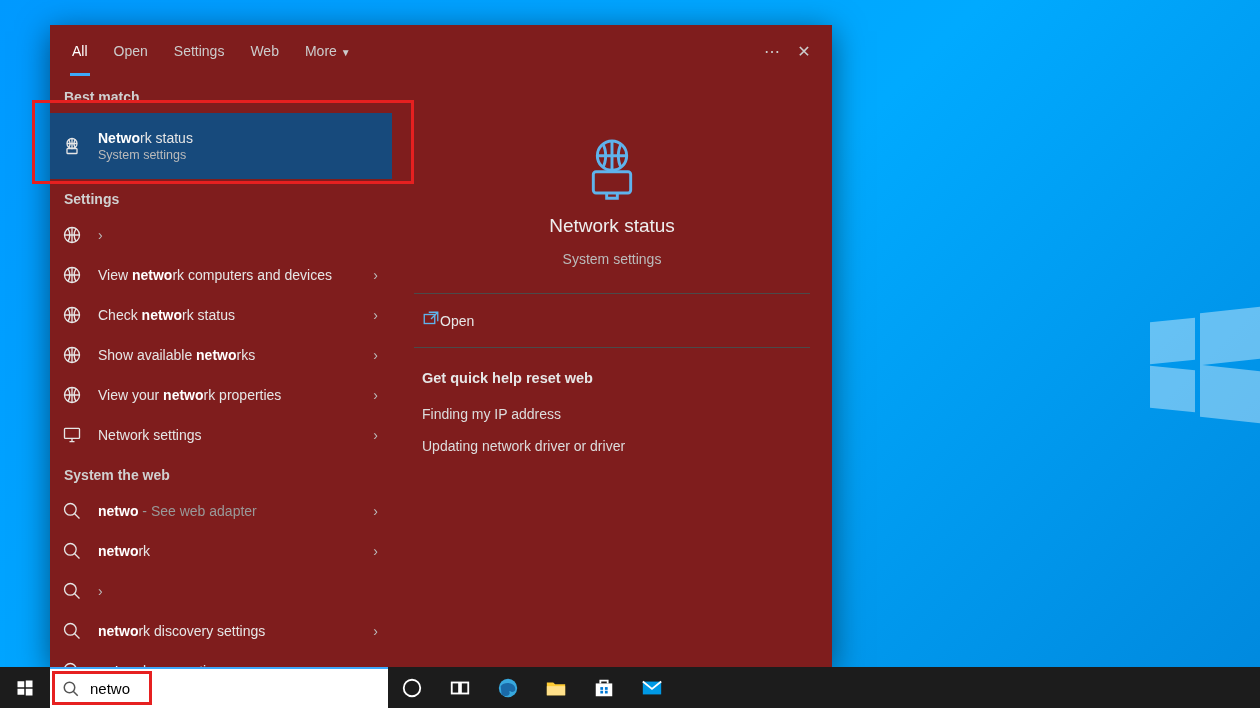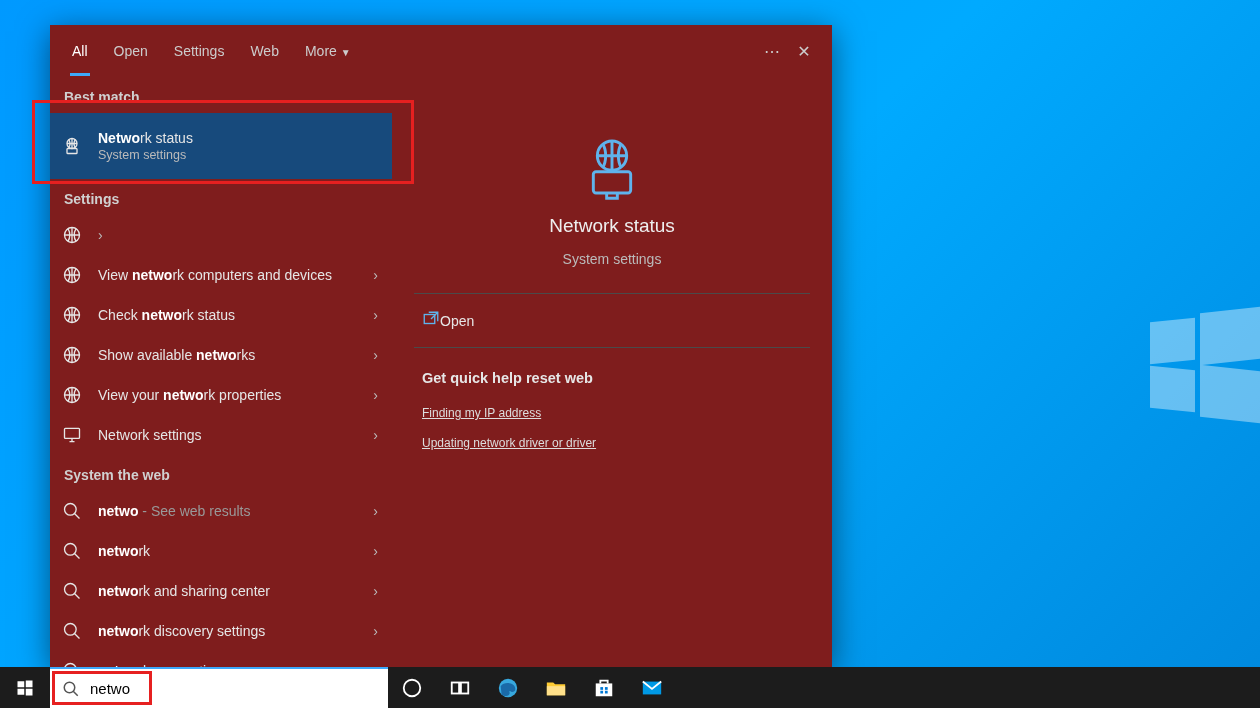--- a/index.html
+++ b/index.html
@@ -55,21 +55,21 @@
   .hl2 { left:52px; top:671px; width:100px; height:34px; }
 
   .preview-head { display:flex; flex-direction:column; align-items:center; gap:14px; padding-bottom:26px; }
   .preview-head svg { width:64px; height:64px; stroke:#5fb3ec; fill:none; stroke-width:2.2; }
   .preview-title { font-size:19px; color:#eee; }
   .preview-sub { font-size:14px; color:#bbb; }
   .divider { height:1px; background:#4a4a4a; margin:0 22px; }
   .action-row { display:flex; align-items:center; padding:16px 30px; font-size:14px; cursor:pointer; }
   .action-row .aicon svg{width:18px;height:18px;stroke:#5fb3ec;fill:none;stroke-width:1.8;}
   .quickhelp-header { padding:22px 30px 12px; font-size:14.5px; font-weight:600; }
-  .help-item { padding:8px 30px; font-size:12px; color:#ddd; cursor:pointer;text-decoration:underline; }
+  .help-item { padding:8px 30px; font-size:14px; color:#ddd; cursor:pointer; }
 
   
   .taskbar {
     position:absolute; left:0; bottom:0; width:1260px; height:41px;
     background:#1c1c1c; display:flex; align-items:center;
   }
   .start-btn { width:50px; height:41px; display:flex; align-items:center; justify-content:center; cursor:pointer;}
   .start-btn svg{width:18px;height:18px;}
   .search-box {
     margin-left:0; width:338px; height:41px; background:#fff;
@@ -187,41 +187,40 @@
 
       <div class="section-header">System the web</div>
       <div id="web-list">
           <div class="result-row">
             <div class="ricon">
               <svg viewBox="0 0 24 24">
                 <circle cx="10" cy="10" r="7"></circle>
                 <path d="M15 15l6 6"></path>
               </svg>
             </div>
-            <div class="rtext"><b>netwo</b><span style="color:#999"> - See web results</span></div>
+            <div class="rtext"><b>netwo</b><span style="color:#999"> - See web adapter</span></div>
             <div class="chev">›</div>
           </div>
           <div class="result-row">
             <div class="ricon">
               <svg viewBox="0 0 24 24">
                 <circle cx="10" cy="10" r="7"></circle>
                 <path d="M15 15l6 6"></path>
               </svg>
             </div>
             <div class="rtext"><b>netwo</b>rk</div>
             <div class="chev">›</div>
           </div>
           <div class="result-row">
             <div class="ricon">
               <svg viewBox="0 0 24 24">
                 <circle cx="10" cy="10" r="7"></circle>
                 <path d="M15 15l6 6"></path>
               </svg>
             </div>
-            <div class="rtext"><b>netwo</b>rk and sharing center</div>
             <div class="chev">›</div>
           </div>
           <div class="result-row">
             <div class="ricon">
               <svg viewBox="0 0 24 24">
                 <circle cx="10" cy="10" r="7"></circle>
                 <path d="M15 15l6 6"></path>
               </svg>
             </div>
             <div class="rtext"><b>netwo</b>rk discovery settings</div>

